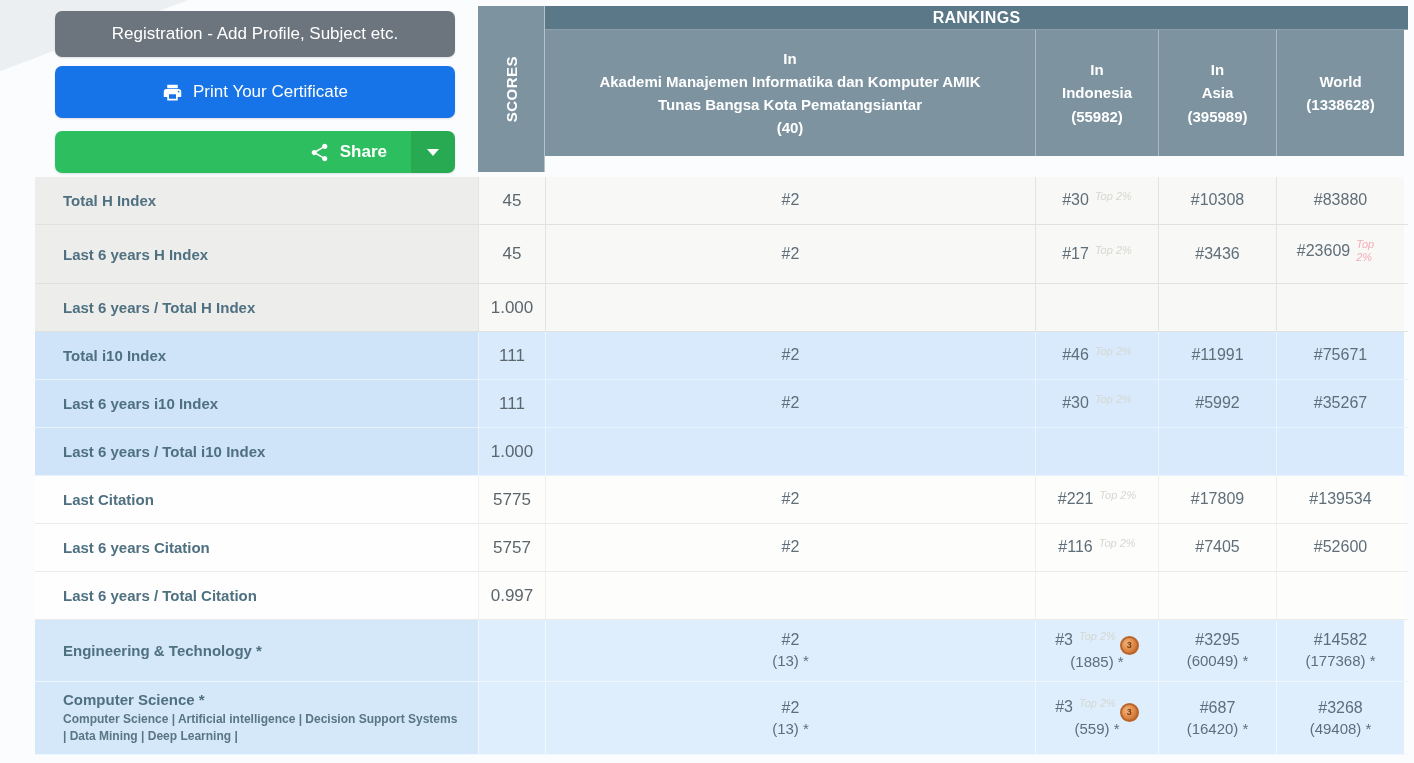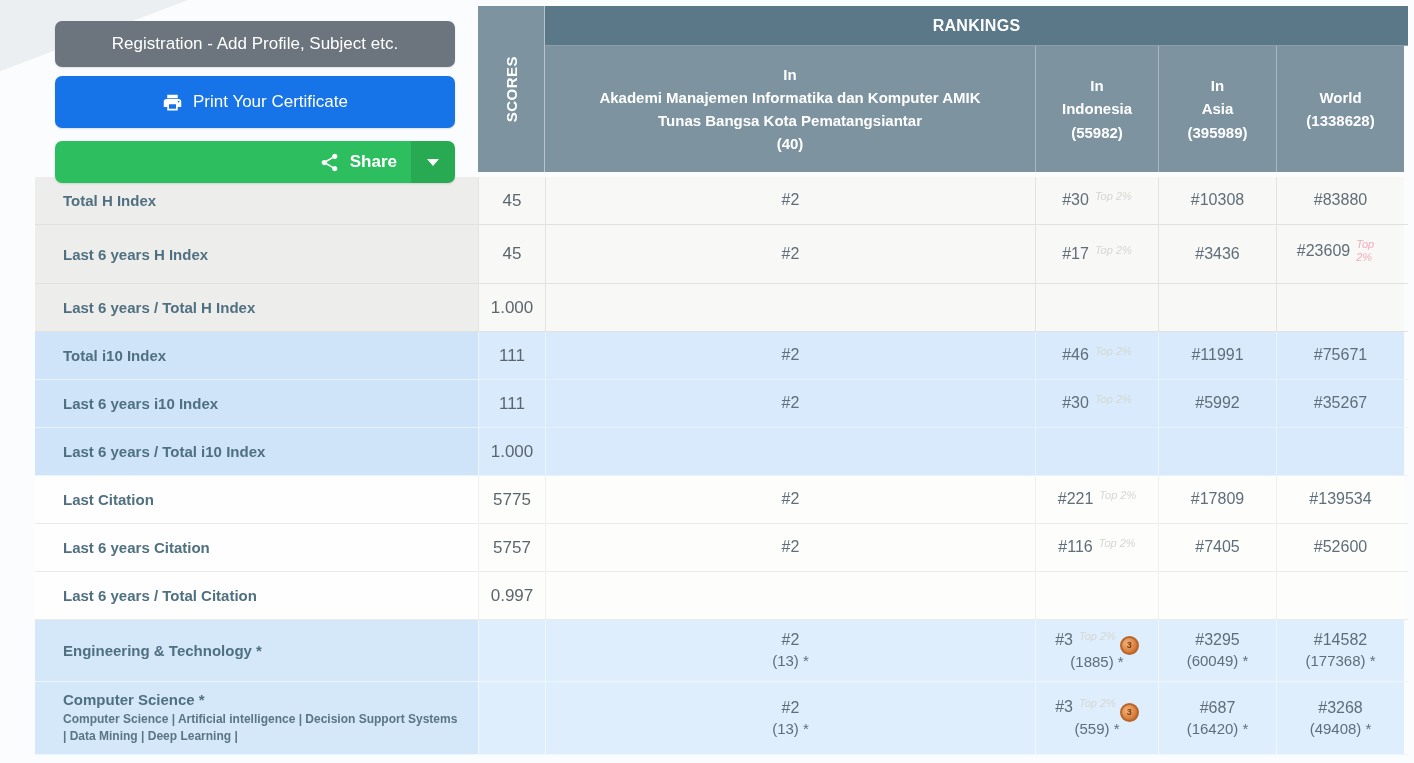--- a/index.html
+++ b/index.html
@@ -11,33 +11,33 @@
     overflow:hidden;
   }
   
   body::before{
     content:""; position:absolute; top:0; left:0; width:190px; height:72px;
     background:linear-gradient(to bottom right,#eceff1 0%,#eceff1 49%,rgba(236,239,241,0) 50%);
     z-index:0;
   }
 
   
-  .btn-stack{ position:absolute; left:55px; top:21px; width:400px; z-index:5; }
+  .btn-stack{ position:absolute; left:55px; top:11px; width:400px; z-index:5; }
   .btn{
     width:100%; border:none; border-radius:7px; color:#fff;
     font-family:"Liberation Sans", sans-serif; font-size:17px;
     display:flex; align-items:center; justify-content:center; gap:10px;
     cursor:pointer; box-shadow:0 1px 2px rgba(0,0,0,0.12);
   }
   .btn-registration{ height:46px; background:#6c757d; margin-bottom:9px; }
   .btn-print{ height:52px; background:#1673e8; margin-bottom:13px; }
   .btn-share-wrap{ height:42px; display:flex; border-radius:7px; overflow:hidden; box-shadow:0 1px 2px rgba(0,0,0,0.12); }
   .btn-share-main{
     flex:1; background:#2dbe5f; border:none; color:#fff; font-size:17px; font-weight:bold;
-    display:flex; align-items:center; justify-content:flex-end; gap:10px; padding-right:14px; cursor:pointer;
+    display:flex; align-items:center; justify-content:flex-end; gap:10px; padding-right:24px; cursor:pointer;
     font-family:"Liberation Sans", sans-serif;
   }
   .btn-share-toggle{
     width:44px; background:#27aa52; border:none; color:#fff; cursor:pointer;
     display:flex; align-items:center; justify-content:center;
   }
   .caret{ width:0; height:0; border-left:6px solid transparent; border-right:6px solid transparent; border-top:7px solid #fff; }
   .icon-svg{ width:21px; height:21px; fill:#fff; flex:0 0 auto; }
 
   
@@ -48,21 +48,21 @@
     width:67px; height:166px; background:#7d93a0;
     display:flex; align-items:center; justify-content:center;
     border-right:1px solid rgba(255,255,255,0.45);
   }
   .scores-head span{
     writing-mode:vertical-rl; transform:rotate(180deg);
     color:#fff; font-weight:bold; font-size:15px; letter-spacing:0.5px;
   }
   .rank-head{ width:863px; display:flex; flex-direction:column; }
   .rankings-bar{
-    height:40px; background:#5a7887; color:#fff; font-weight:bold; font-size:16px;
+    height:24px; background:#5a7887; color:#fff; font-weight:bold; font-size:16px;
     display:flex; align-items:center; justify-content:center;
     border-bottom:1px solid rgba(255,255,255,0.3); letter-spacing:0.3px;
   }
   .subcols{ height:126px; display:flex; }
   .subcol{
     background:#7d93a0; color:#fff; font-weight:bold; font-size:15px;
     display:flex; align-items:center; justify-content:center; text-align:center;
     white-space:pre-line; line-height:1.55; padding:0 6px;
   }
   .subcol + .subcol{ border-left:1px solid rgba(255,255,255,0.35); }

